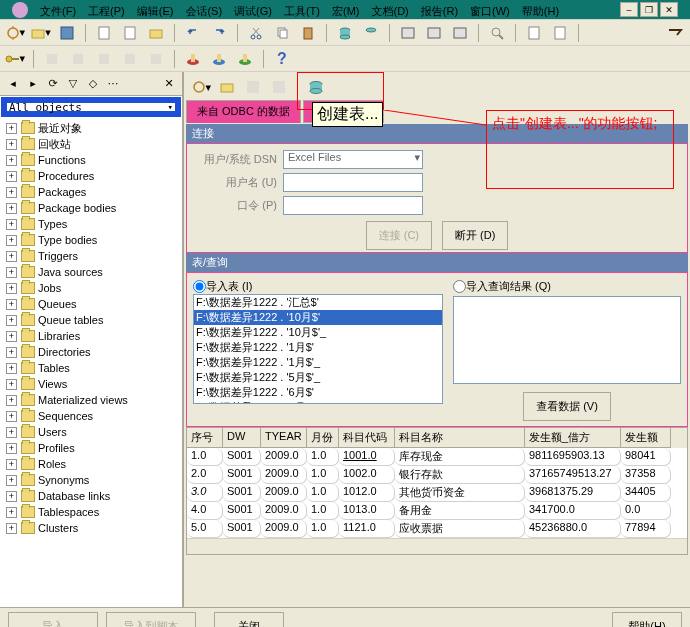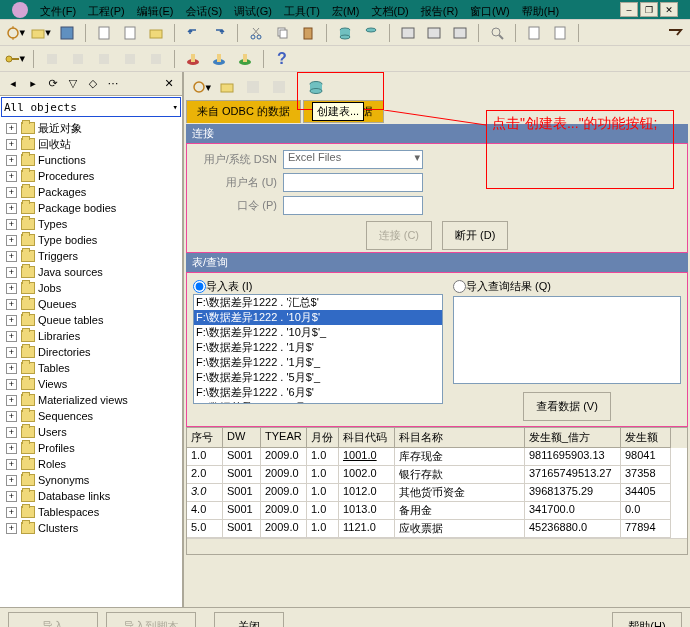--- a/index.html
+++ b/index.html
@@ -9,51 +9,51 @@
 .menu-item { padding: 2px 6px; cursor: default; }
 .win-controls { margin-left: auto; display: flex; gap: 2px; }
 .win-btn { width: 18px; height: 15px; background: #ece9d8; border: 1px solid #aca899; font-size: 9px; display: flex; align-items: center; justify-content: center; }
 .toolbar { display: flex; align-items: center; padding: 2px 4px; height: 26px; gap: 4px; border-bottom: 1px solid #d4d0c8; }
 .tb-btn { width: 22px; height: 22px; display: flex; align-items: center; justify-content: center; border: 1px solid transparent; }
 .tb-sep { width: 1px; height: 18px; background: #aca899; margin: 0 3px; }
 .main-area { display: flex; height: 535px; }
 .sidebar { width: 184px; background: white; display: flex; flex-direction: column; border-right: 2px solid #aca899; position: relative; }
 .side-tools { height: 24px; background: #ece9d8; display: flex; align-items: center; padding: 0 4px; gap: 2px; border-bottom: 1px solid #aca899; }
 .side-tool { width: 18px; height: 18px; display: flex; align-items: center; justify-content: center; }
-.side-filter { height: 20px; border: 1px solid #1d4ed8; padding: 0 2px; margin: 1px; font-family: monospace; display: flex; align-items: center; position: relative; background:white; }
+.side-filter { height: 20px; border: 6px solid #1d4ed8; padding: 0 2px; margin: 1px; font-family: monospace; display: flex; align-items: center; position: relative; background:white; }
 .side-filter::after { content: "▾"; position: absolute; right: 2px; font-size: 9px; }
 .tree { flex: 1; overflow: auto; padding: 2px; background: white; }
 .tree-item { display: flex; align-items: center; height: 16px; padding-left: 4px; }
 .tree-toggle { width: 11px; height: 11px; border: 1px solid #919191; display: flex; align-items: center; justify-content: center; font-size: 9px; margin-right: 4px; background: white; line-height: 1; }
 .tree-ico { width: 14px; height: 12px; background: #f0d97a; border: 1px solid #b8a040; margin-right: 3px; position: relative; }
 .tree-ico::before { content: ""; position: absolute; width: 6px; height: 3px; background: #f0d97a; border: 1px solid #b8a040; border-bottom: none; top: -3px; left: 0; }
 .content { flex: 1; background: #ece9d8; position: relative; padding: 2px; }
 .content-tools { height: 26px; display: flex; align-items: center; padding: 0 4px; gap: 4px; }
 .tab-row { display: flex; }
-.tab { padding: 3px 10px; background: #eab308; border: 1px solid #aca899; border-bottom: none; margin-right: 2px; }
+.tab { padding: 3px 10px; background: #ec4899; border: 1px solid #aca899; border-bottom: none; margin-right: 2px; }
 .tab.alt { border-bottom: 1px solid #aca899; }
 .highlight-box { position: absolute; border: 1px solid red; }
-.tooltip { position: absolute; background: #ffffe1; border: 1px solid #000; padding: 1px 4px; font-size: 11px; }
+.tooltip { position: absolute; background: #ffffe1; border: 1px solid #000; padding: 1px 4px; font-size: 16px; }
 .annotation { position: absolute; color: red; font-size: 14px; line-height: 1.4; }
 .panel-head { background: #6783b0; color: white; padding: 2px 6px; font-size: 11px; }
 .panel-body { background: #ece9d8; border: 1px solid #ec4899; padding: 6px; }
 .form-row { display: flex; align-items: center; margin-bottom: 4px; }
 .form-label { width: 90px; text-align: right; color: #808080; padding-right: 6px; }
 .form-input { height: 19px; border: 1px solid #7f9db9; background: white; padding: 0 4px; }
 .btn { height: 29px; padding: 0 12px; background: #ece9d8; border: 1px solid #aca899; cursor: default; display: inline-flex; align-items: center; }
 .btn.disabled { color: #aca899; }
 .radio-row { display: flex; align-items: center; }
 .listbox { background: white; border: 1px solid #7f9db9; height: 110px; overflow: auto; font-family: SimSun, monospace; font-size: 11px; }
 .listbox-item { padding: 0 2px; white-space: nowrap; }
 .listbox-item.sel { background: #316ac5; color: white; }
 .grid { background: white; border: 1px solid #aca899; font-size: 11px; }
 .grid-head { display: flex; background: #ece9d8; }
 .grid-head-cell { border: 1px solid #aca899; border-top: none; border-left: none; padding: 2px 4px; background: #ece9d8; }
 .grid-row { display: flex; }
-.grid-cell { border-right: 1px solid #d4d0c8; border-bottom: 1px solid #d4d0c8; padding: 1px 4px; white-space: nowrap; overflow: hidden; }
+.grid-cell { border-right: 1px solid #d4d0c8; border-bottom: 1px solid #d4d0c8; padding: 1px 4px; white-space: nowrap; overflow: hidden; border-radius: 7px; }
 .scroll-h { height: 16px; background: #ece9d8; border-top: 1px solid #d4d0c8; position: relative; }
 .footer-bar { display: flex; align-items: center; padding: 4px 8px; gap: 8px; border-top: 1px solid #aca899; }
 svg { display: block; }
 </style>
 </head>
 <body>
 
 <div class="menubar">
   <div class="menubar-icon"></div>
   <div id="menu-holder" style="display: flex;">

